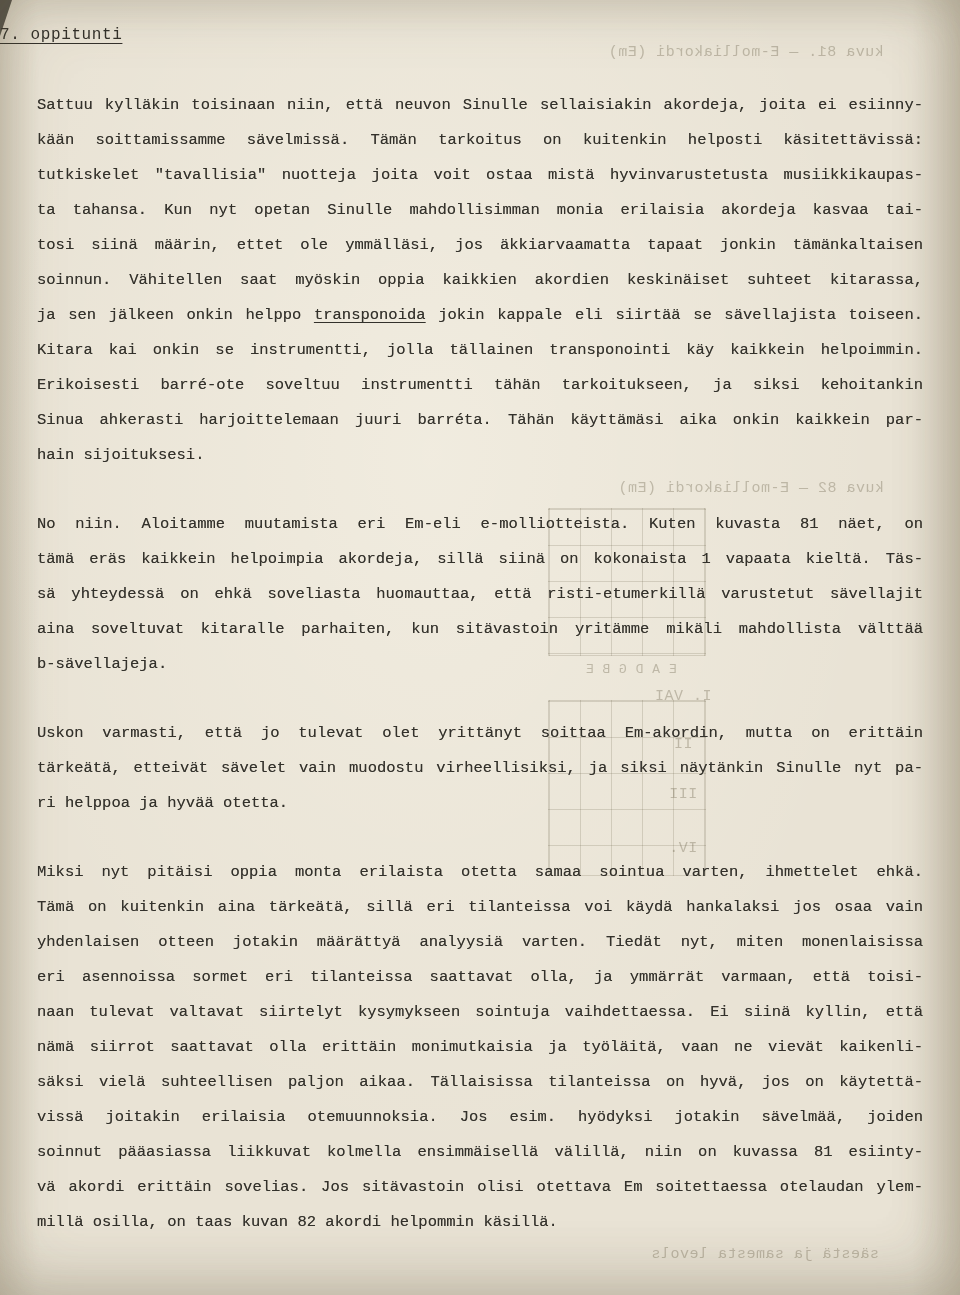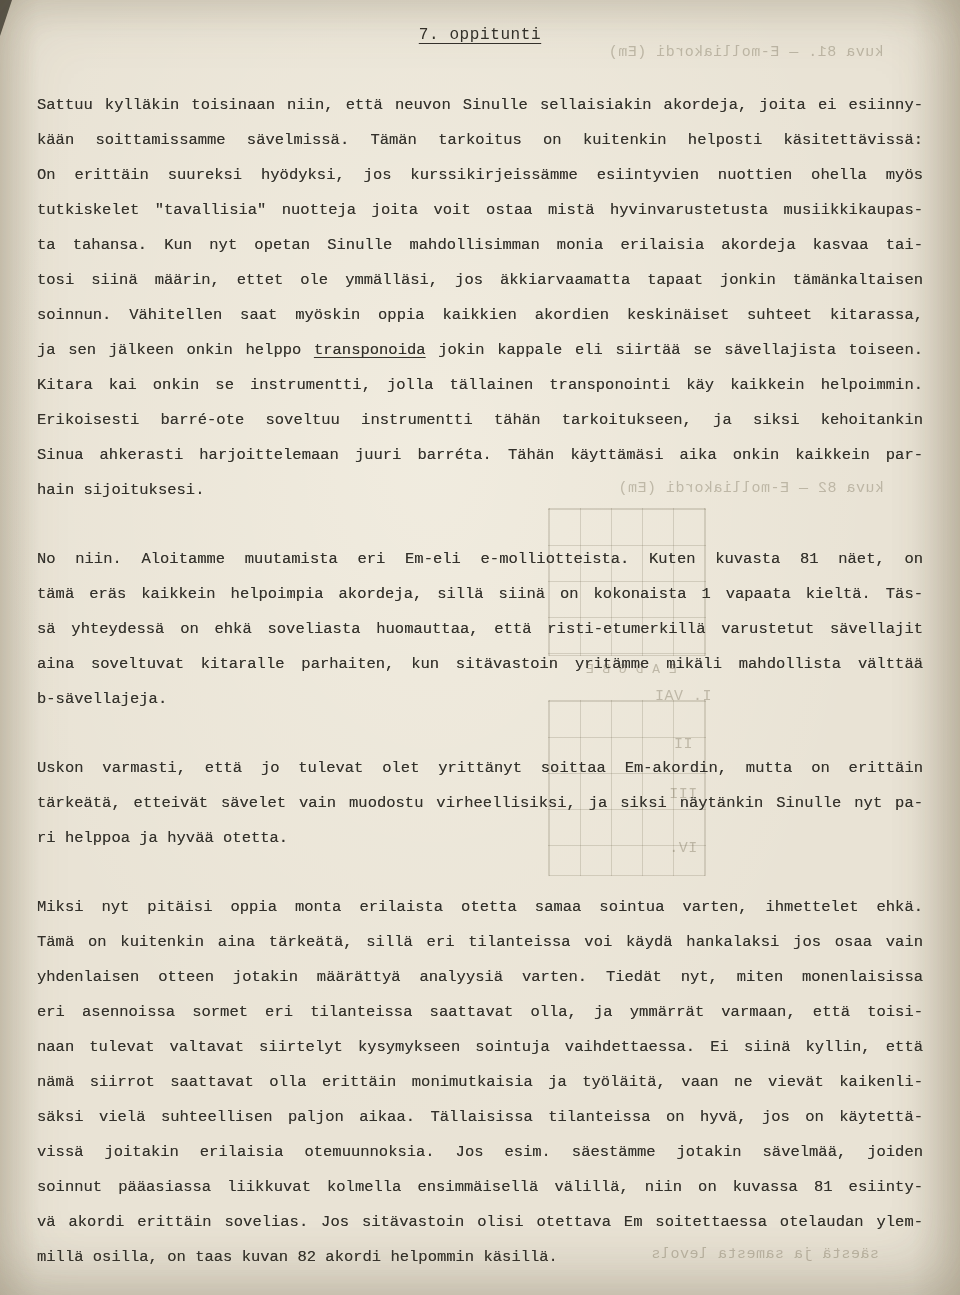--- a/index.html
+++ b/index.html
@@ -25,21 +25,20 @@
       inset -16px -22px 55px rgba(101,88,62,.16),
       inset 8px 6px 36px rgba(101,88,62,.10);
   }
   .corner-mark{
     position:absolute;top:0;left:0;width:12px;height:36px;
     background:#34322c;opacity:.8;
     clip-path:polygon(0 0,100% 0,0 100%);
   }
   .title{
     position:absolute;top:26px;left:0;width:100%;
-    text-align:center;
     font-size:16px;font-weight:normal;
     letter-spacing:.6px;
     text-decoration:underline;
     text-underline-offset:4px;
     color:var(--ink);
   }
   .doc-body{
     position:absolute;left:37px;top:88px;width:886px;
   }
   .para{margin:0;font-family:Liberation Mono, monospace;}
@@ -93,21 +92,20 @@
       <div class="bt-text" style="left: 648px; top: 786px; width: 70px; font-size: 15px;">III</div>
       <div class="bt-text" style="left: 648px; top: 840px; width: 70px; font-size: 15px;">IV.</div>
       <div class="bt-text" style="left: 620px; top: 1246px; width: 290px; font-size: 15px;">säestä ja samesta levols</div>
     </div>
   <div class="corner-mark"></div>
   <h1 class="title">7. oppitunti</h1>
   <div class="doc-body" id="doc-body">
       <div class="para">
         <div class="line">Sattuu kylläkin toisinaan niin, että neuvon Sinulle sellaisiakin akordeja, joita ei esiinny-</div>
         <div class="line">kään soittamissamme sävelmissä.  Tämän tarkoitus on kuitenkin helposti käsitettävissä:</div>
-        <div class="line">On erittäin suureksi hyödyksi, jos kurssikirjeissämme esiintyvien nuottien ohella myös</div>
         <div class="line">tutkiskelet "tavallisia" nuotteja joita voit ostaa mistä hyvinvarustetusta musiikkikaupas-</div>
         <div class="line">ta tahansa.  Kun nyt opetan Sinulle mahdollisimman monia erilaisia akordeja kasvaa tai-</div>
         <div class="line">tosi siinä määrin, ettet ole ymmälläsi, jos äkkiarvaamatta tapaat jonkin tämänkaltaisen</div>
         <div class="line">soinnun.  Vähitellen saat myöskin oppia kaikkien akordien keskinäiset suhteet kitarassa,</div>
         <div class="line">ja sen jälkeen onkin helppo <span class="ul">transponoida</span> jokin kappale eli siirtää se sävellajista toiseen.</div>
         <div class="line">Kitara kai onkin se instrumentti, jolla tällainen transponointi käy kaikkein helpoimmin.</div>
         <div class="line">Erikoisesti barré-ote soveltuu instrumentti tähän tarkoitukseen, ja siksi kehoitankin</div>
         <div class="line">Sinua ahkerasti harjoittelemaan juuri barréta.  Tähän käyttämäsi aika onkin kaikkein par-</div>
         <div class="line last">hain sijoituksesi.</div>
       </div>
@@ -124,19 +122,19 @@
         <div class="line last">ri helppoa ja hyvää otetta.</div>
       </div>
       <div class="para">
         <div class="line">Miksi nyt pitäisi oppia monta erilaista otetta samaa sointua varten, ihmettelet ehkä.</div>
         <div class="line">Tämä on kuitenkin aina tärkeätä, sillä eri tilanteissa voi käydä hankalaksi jos osaa vain</div>
         <div class="line">yhdenlaisen otteen jotakin määrättyä analyysiä varten.  Tiedät nyt, miten monenlaisissa</div>
         <div class="line">eri asennoissa sormet eri tilanteissa saattavat olla, ja ymmärrät varmaan, että toisi-</div>
         <div class="line">naan tulevat valtavat siirtelyt kysymykseen sointuja vaihdettaessa.  Ei siinä kyllin, että</div>
         <div class="line">nämä siirrot saattavat olla erittäin monimutkaisia ja työläitä, vaan ne vievät kaikenli-</div>
         <div class="line">säksi vielä suhteellisen paljon aikaa.  Tällaisissa tilanteissa on hyvä, jos on käytettä-</div>
-        <div class="line">vissä joitakin erilaisia otemuunnoksia.  Jos esim. säestämme jotakin sävelmää, joiden</div>
+        <div class="line">vissä joitakin erilaisia otemuunnoksia.  Jos esim. hyödyksi jotakin sävelmää, joiden</div>
         <div class="line">soinnut pääasiassa liikkuvat kolmella ensimmäisellä välillä, niin on kuvassa 81 esiinty-</div>
         <div class="line">vä akordi erittäin sovelias. Jos sitävastoin olisi otettava Em soitettaessa otelaudan ylem-</div>
         <div class="line last">millä osilla, on taas kuvan 82 akordi helpommin käsillä.</div>
       </div>
     </div>
 </div>
 
 </body></html>

